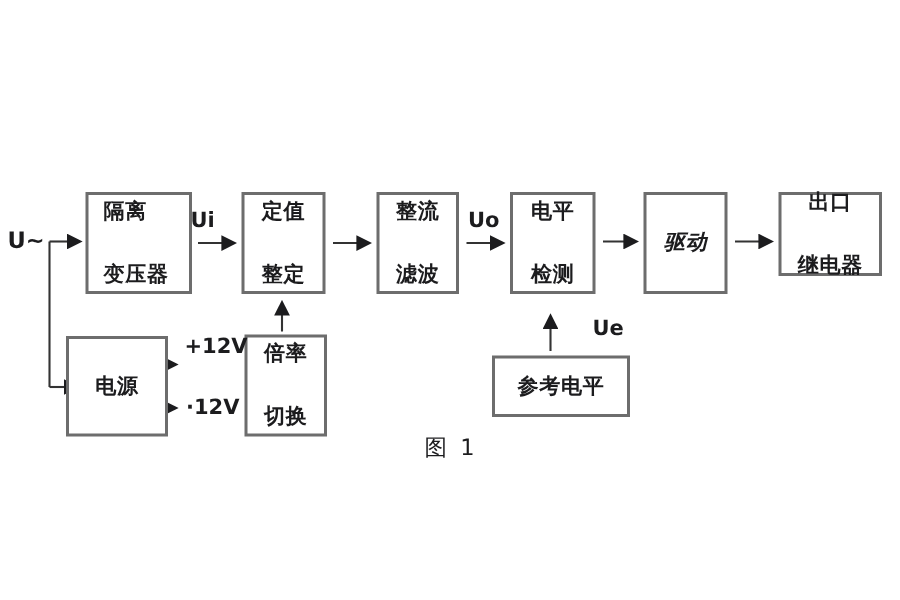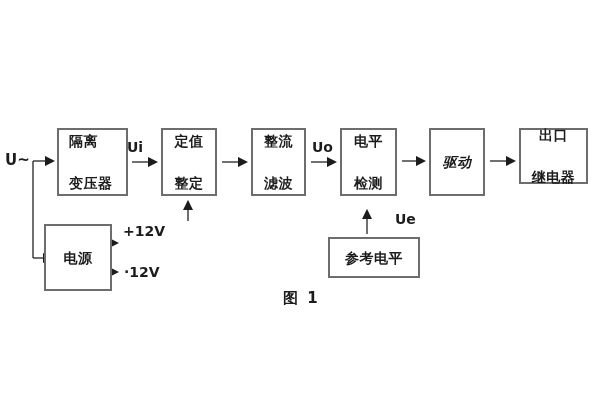--- a/index.html
+++ b/index.html
@@ -23,21 +23,21 @@
   .b6{left:44px;top:224px;width:68px;height:67px;}
   .b7{left:163px;top:223px;width:55px;height:68px;}
   .b8{left:328px;top:237px;width:92px;height:41px;align-items:center;}
   .lbl{position:absolute;font-size:14px;font-weight:600;line-height:1;white-space:nowrap;}
   .lbl-u  {left:5px;  top:153px;font-size:15px;}
   .lbl-ui {left:127px;top:140px;}
   .lbl-uo {left:312px;top:140px;}
   .lbl-ue {left:375px;top:212px;margin-left:20px;}
   .lbl-p12{left:123px;top:224px;}
   .lbl-m12{left:124px;top:265px;}
-  .caption{position:absolute;left:283px;top:289px;font-size:15px;font-weight:700;letter-spacing:2px;}
+  .caption{position:absolute;left:283px;top:289px;font-size:15px;font-weight:400;letter-spacing:2px;}
 </style>
 </head>
 <body>
 
 <div id="stage">
 
   <svg id="wires" viewBox="0 0 600 400" xmlns="http://www.w3.org/2000/svg">
     <defs>
       <marker id="ah" viewBox="0 0 10 10" refX="8" refY="5" markerWidth="7.5" markerHeight="7.5" orient="auto">
         <path d="M0,0 L10,5 L0,10 Z" fill="#1c1c1e"></path>
@@ -85,20 +85,24 @@
 
   <div class="box b5">
     <span>出口</span>
     <span>继电器</span>
   </div>
 
   <div class="box b6">
     <span>电源</span>
   </div>
 
+  <div class="box b7">
+    <span>倍率</span>
+    <span>切换</span>
+  </div>
 
   <div class="box b8">
     <span>参考电平</span>
   </div>
 
   <span class="lbl lbl-u">U~</span>
   <span class="lbl lbl-ui">Ui</span>
   <span class="lbl lbl-uo">Uo</span>
   <span class="lbl lbl-ue">Ue</span>
   <span class="lbl lbl-p12">+12V</span>

